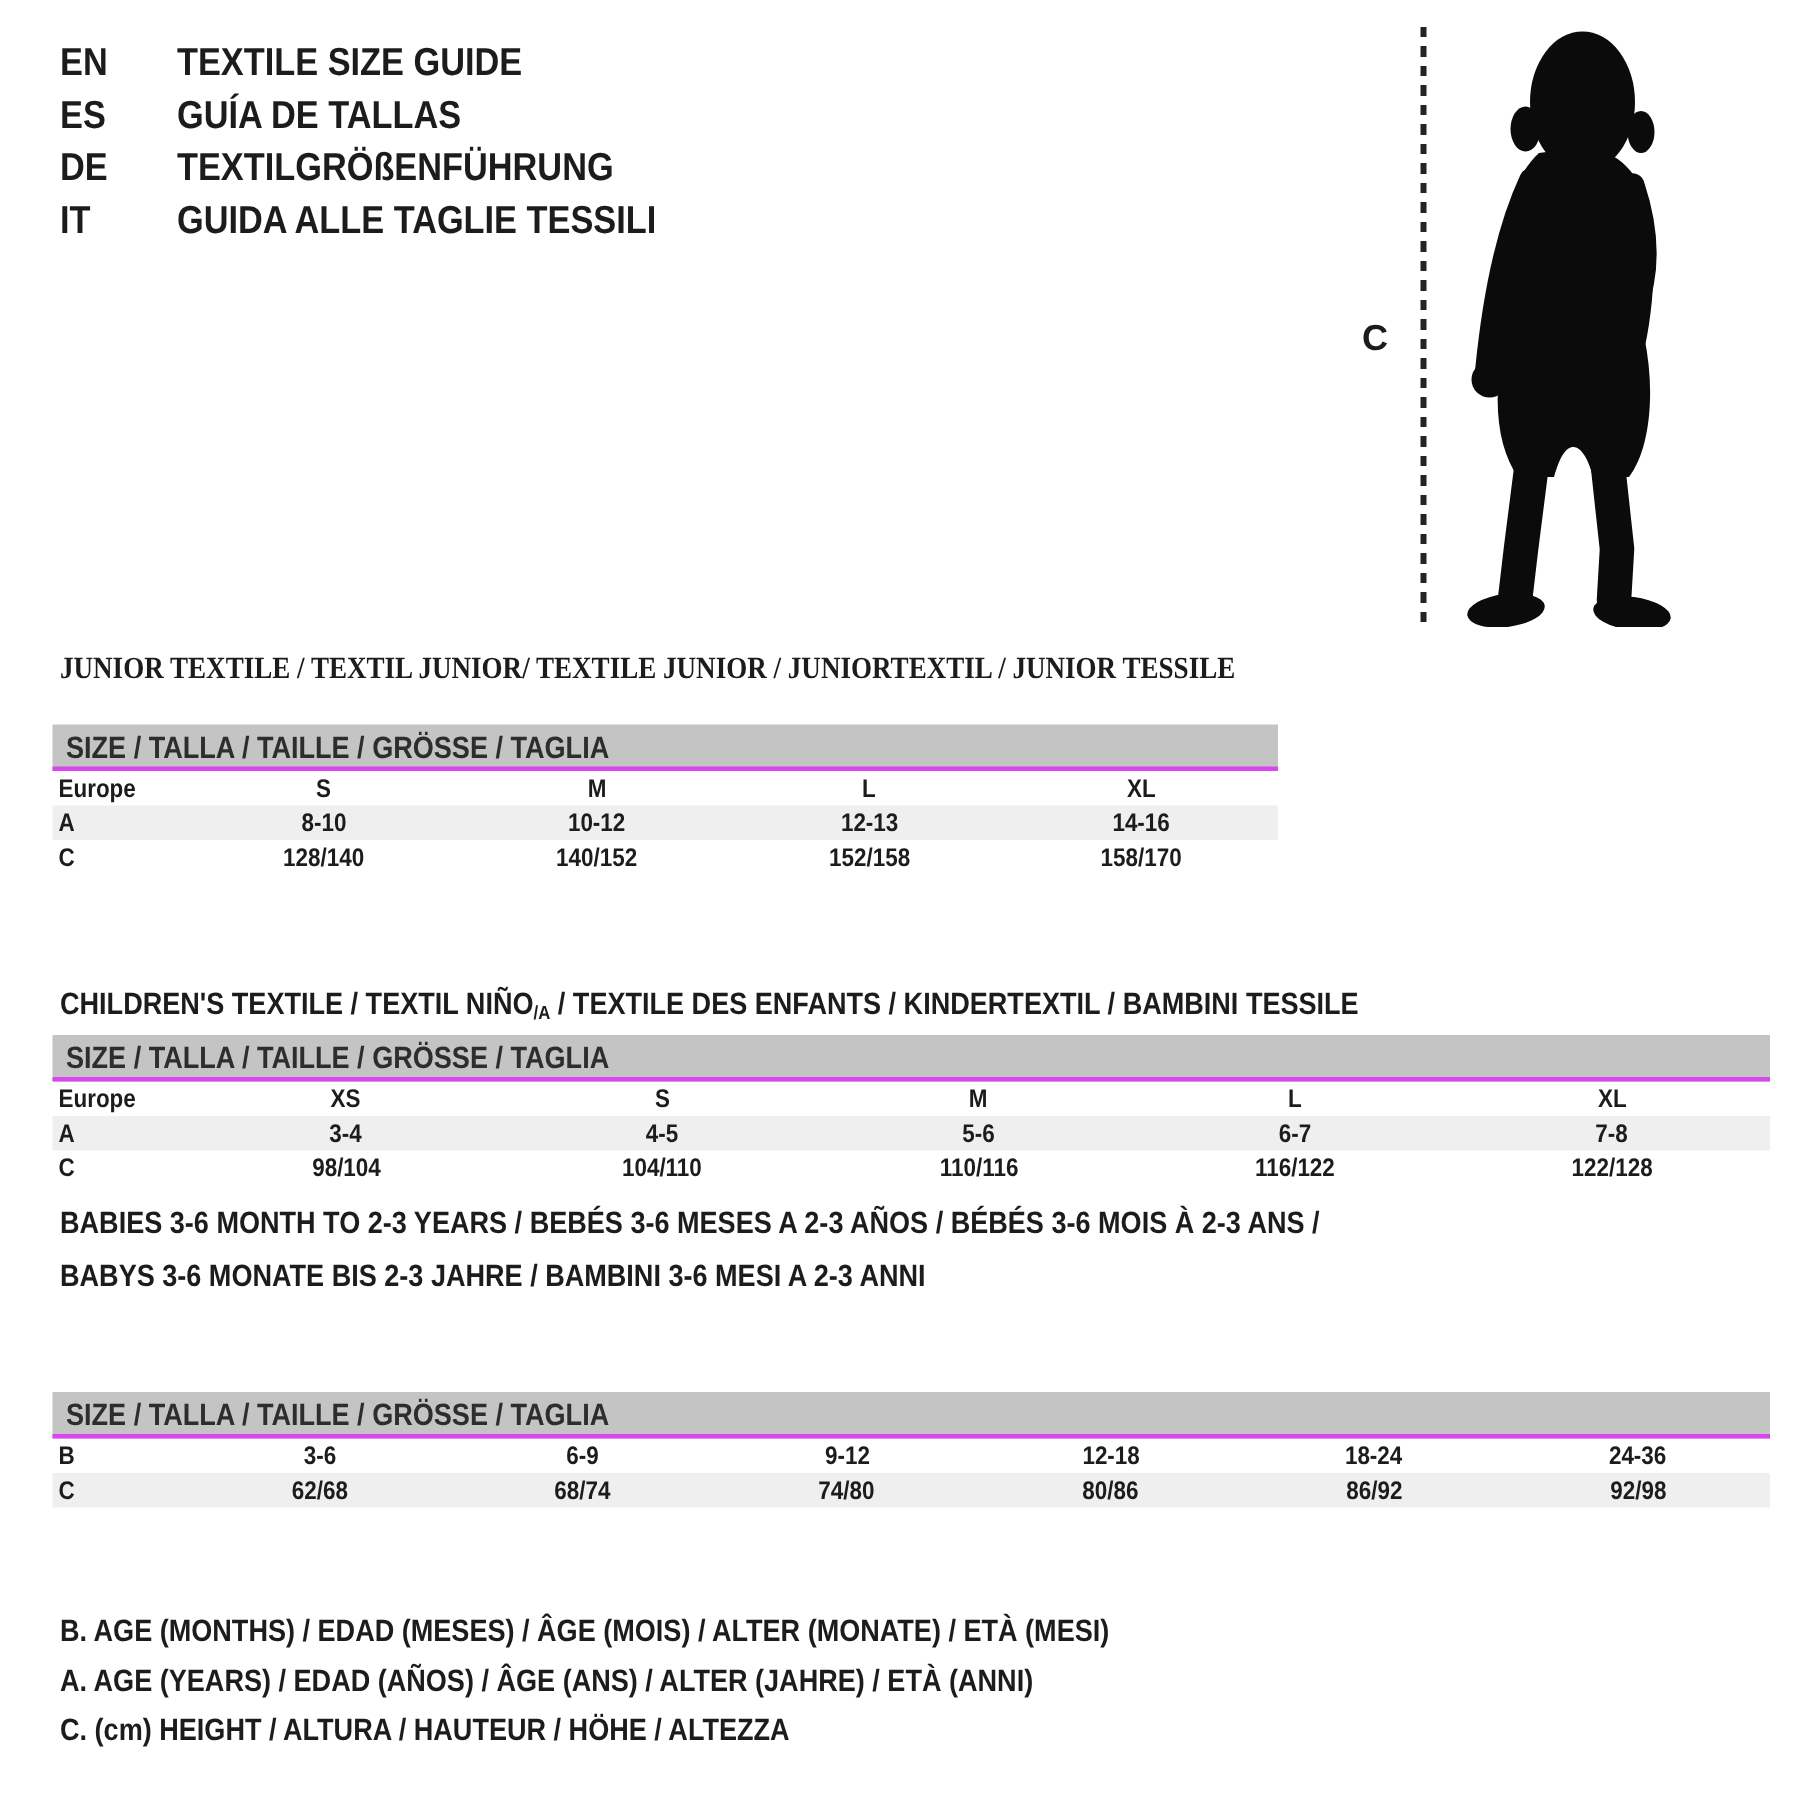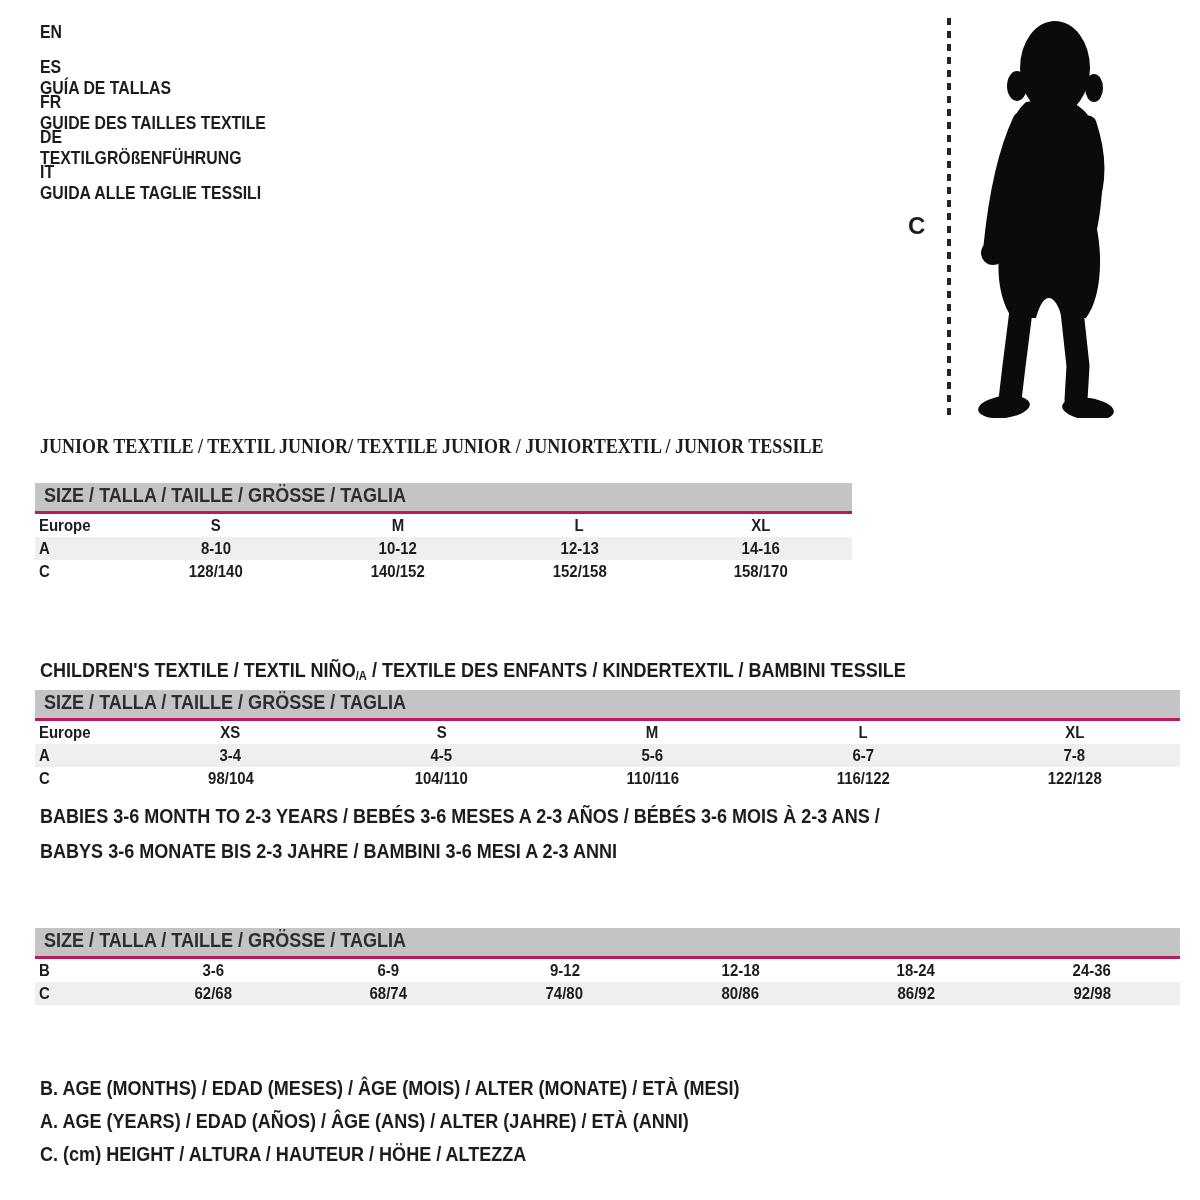--- a/index.html
+++ b/index.html
@@ -16,21 +16,21 @@
   .cond, .cond-c {
     display: inline-block;
     white-space: nowrap;
     transform: scaleX(0.88);
   }
   .cond   { transform-origin: 0 50%; }
   .cond-c { transform-origin: 50% 50%; }
 
   
   .lang-list { position: absolute; left: 40px; top: 22px; }
-  .lang-row  { display: flex; align-items: flex-start; height: 35px; font-size: 18px; flex-direction: column; }
+  .lang-row  { display: flex; align-items: flex-end; height: 35px; font-size: 26px; }
   .lang-code { width: 78px; }
 
   
   .measure-line {
     position: absolute; left: 947px; top: 18px;
     width: 4px; height: 398px;
     background: repeating-linear-gradient(to bottom, #242424 0px, #242424 7px, transparent 7px, transparent 13px);
   }
   .measure-label { position: absolute; left: 908px; top: 212px; font-size: 24px; }
   .baby-svg { position: absolute; left: 960px; top: 16px; width: 175px; height: 402px; }
@@ -43,22 +43,22 @@
   .sub-a { font-size: 0.62em; vertical-align: -0.25em; }
 
   
   .size-table { position: absolute; left: 35px; }
   .tbl-junior   { top: 483px; width: 817px; }
   .tbl-children { top: 690px; width: 1145px; }
   .tbl-babies   { top: 928px; width: 1145px; }
   .size-bar {
     height: 28px;
     background: #c4c4c4;
-    border-bottom: 3px solid #be185d;
-    display: flex; align-items: flex-start;
+    border-bottom: 3px solid #d946ef;
+    display: flex; align-items: flex-end;
     padding-left: 9px;
     font-size: 20.5px;
     color: #2d2d2d;
   }
   .t-row { display: flex; align-items: center; height: 23px; font-size: 17px; }
   .t-row.shaded { background: #efefef; }
   .t-label { width: 90px; padding-left: 4px; box-sizing: border-box; }
   .t-cell  { flex: 1; text-align: center; }
 
   
@@ -66,28 +66,25 @@
   .legend-line { height: 33px; display: flex; align-items: center; font-size: 20.5px; }
 </style>
 </head>
 <body>
 
 <div class="canvas">
 
   <div class="lang-list">
     <div class="lang-row">
       <span class="lang-code"><span class="cond">EN</span></span>
+      <span class="lang-title"><span class="cond">TEXTILE SIZE GUIDE</span></span>
     </div>
     <div class="lang-row">
       <span class="lang-code"><span class="cond">ES</span></span>
       <span class="lang-title"><span class="cond">GUÍA DE TALLAS</span></span>
-    </div>
-    <div class="lang-row">
-      <span class="lang-code"><span class="cond">FR</span></span>
-      <span class="lang-title"><span class="cond">GUIDE DES TAILLES TEXTILE</span></span>
     </div>
     <div class="lang-row">
       <span class="lang-code"><span class="cond">DE</span></span>
       <span class="lang-title"><span class="cond">TEXTILGRÖßENFÜHRUNG</span></span>
     </div>
     <div class="lang-row">
       <span class="lang-code"><span class="cond">IT</span></span>
       <span class="lang-title"><span class="cond">GUIDA ALLE TAGLIE TESSILI</span></span>
     </div>
   </div>

